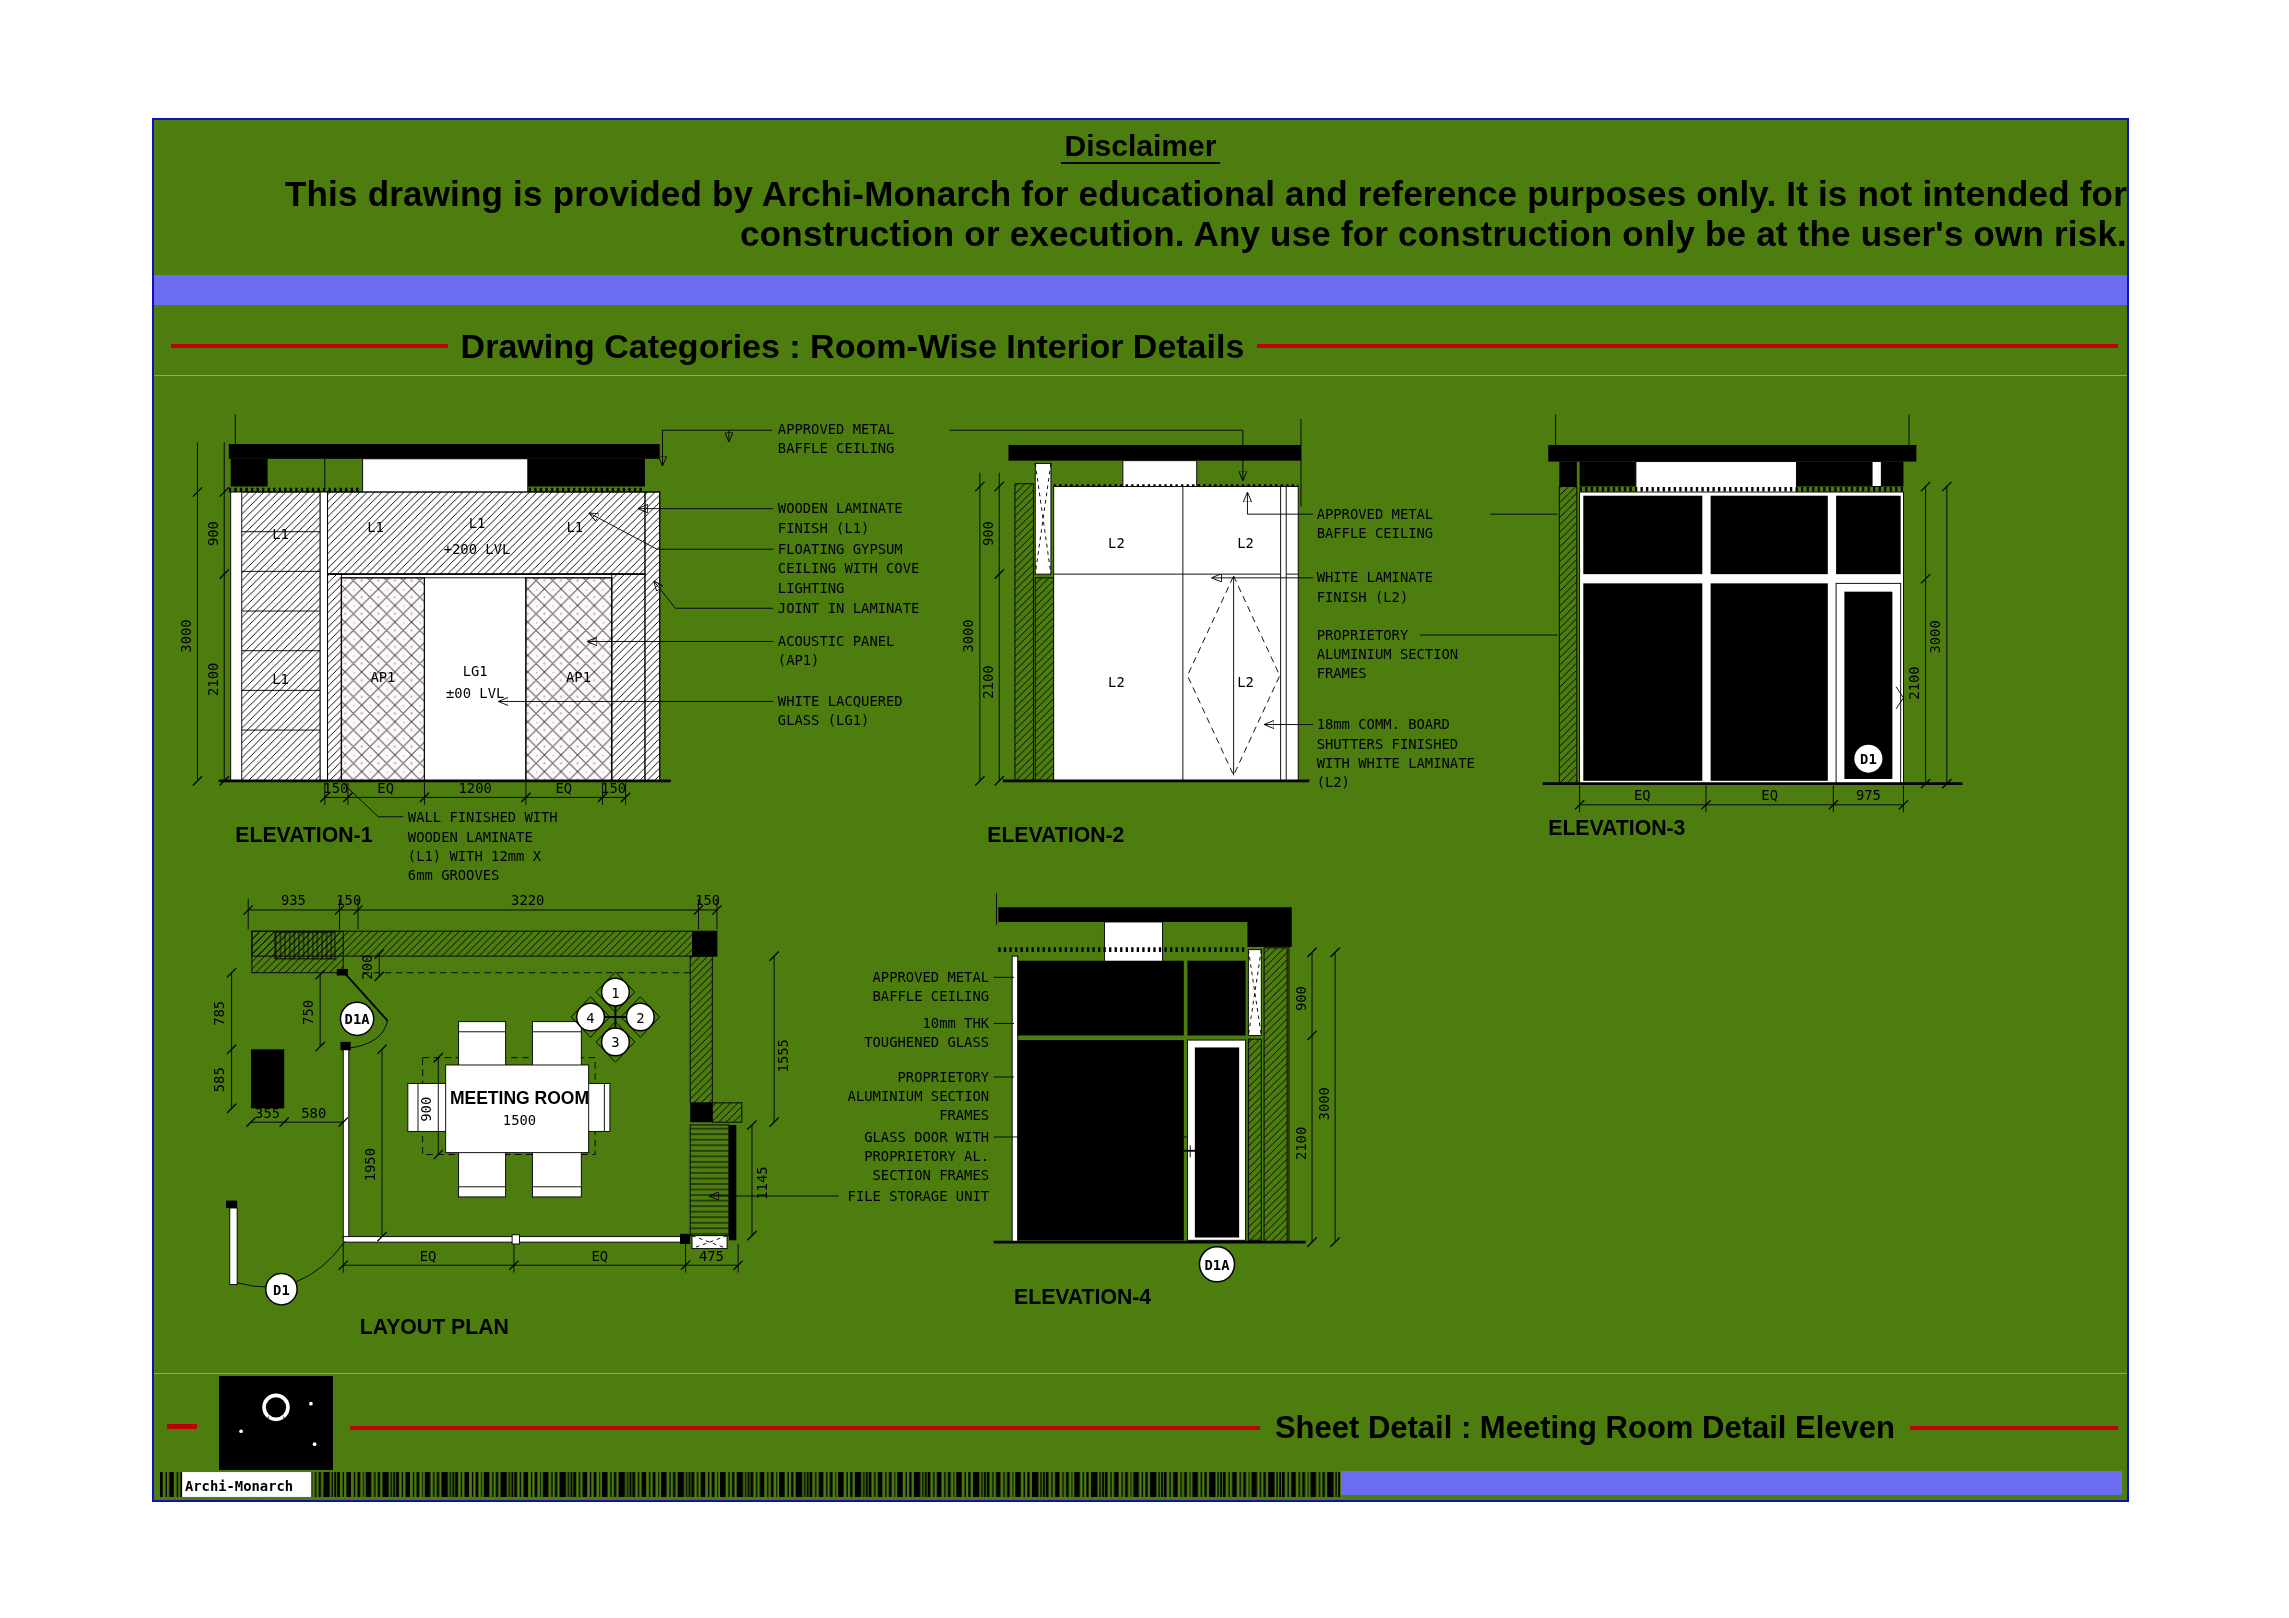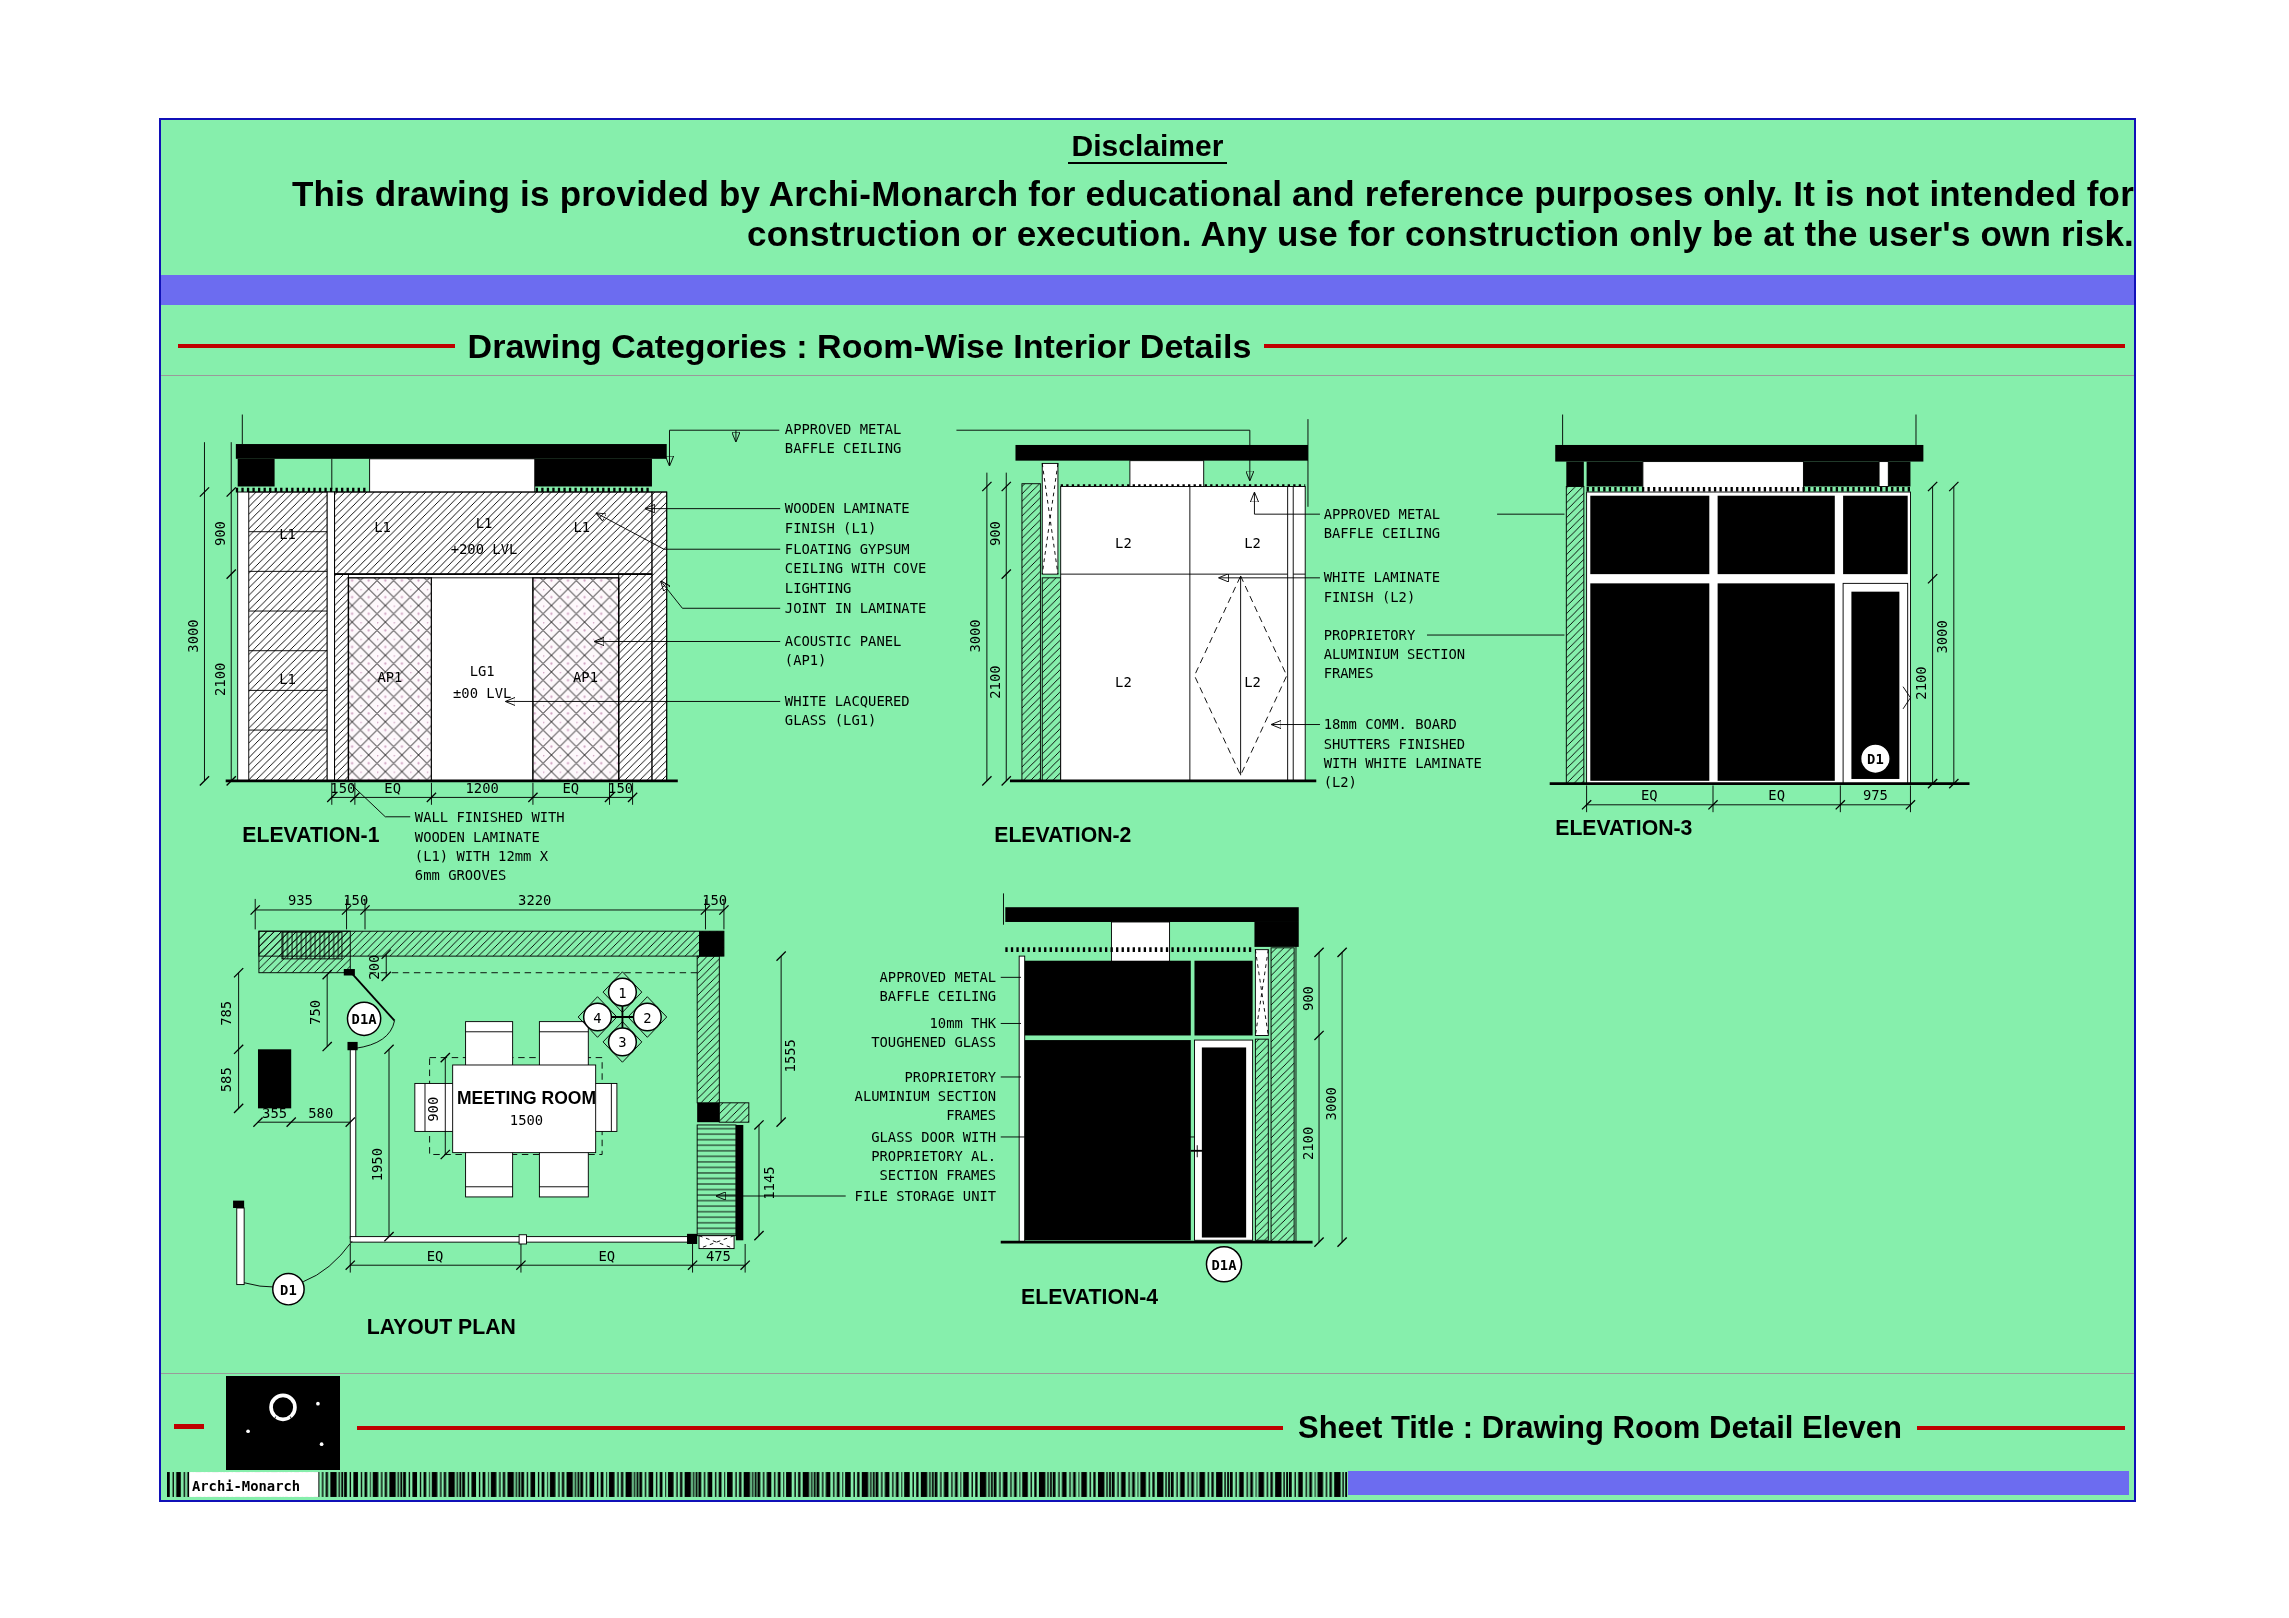--- a/index.html
+++ b/index.html
@@ -1,17 +1,17 @@
 <!DOCTYPE html>
 <html style="font-size:14.8px"><head>
 <meta charset="utf-8">
 <style>
   * { margin:0; padding:0; box-sizing:border-box; }
   body { width:2290px; height:1619px; background:#fff; font-family:"Liberation Sans", sans-serif; position:relative; }
-  .sheet { position:absolute; left:152px; top:118px; width:1977px; height:1384px; border:2.8px solid #1010b8; background:#86efac;margin-left:7px; }
+  .sheet { position:absolute; left:152px; top:118px; width:1977px; height:1384px; border:2.8px solid #1010b8; background:#4d7c0f; }
   .disc-title { position:absolute; top:9.2px; width:100%; text-align:center; font-size:30px; font-weight:bold; }
   .disc-title span { border-bottom:2.8px solid #000; padding:0 3.7px; }
   .disc-line { position:absolute; width:100%; text-align:right; font-size:35px; font-weight:bold; letter-spacing:0.2px; }
   .dl1 { top:54px; } .dl2 { top:94px; }
   .bluebar { position:absolute; left:0; top:155px; width:100%; height:30px; background:#6c6cf0; }
   .cat-row { position:absolute; left:16.6px; right:9.2px; top:205px; height:42px; display:flex; align-items:center; }
   .cat-row .rl { height:4.6px; background:#bf0000; }
   .rl-a { width:277px; } .rl-b { flex:1; }
   .cat-title { font-size:34px; font-weight:bold; padding:0 13px; white-space:nowrap; }
   .hline { position:absolute; left:0; width:100%; height:0; border-top:1.8px solid #9a9a9a; }
@@ -514,21 +514,21 @@
       <line x1="70" y1="44" x2="90" y2="92" stroke="#fff" stroke-width="6"></line>
       <line x1="30" y1="92" x2="42" y2="92" stroke="#fff" stroke-width="3"></line>
       <line x1="84" y1="92" x2="96" y2="92" stroke="#fff" stroke-width="3"></line>
       <circle cx="100" cy="30" r="2" fill="#fff"></circle>
         <circle cx="24" cy="60" r="2" fill="#fff"></circle>
         <circle cx="104" cy="74" r="2" fill="#fff"></circle>
     </svg>
   </div>
   <div class="foot-row">
     <div class="rl fl-a"></div>
-    <div class="foot-title">Sheet Title : Drawing Room Detail Eleven</div>
+    <div class="foot-title">Sheet Detail : Meeting Room Detail Eleven</div>
     <div class="rl fl-b"></div>
   </div>
   <div class="bc-wrap">
     <svg width="1181" height="25" viewBox="0 0 1280 27">
       <defs>
         <pattern id="bcp" width="64" height="27" patternUnits="userSpaceOnUse">
           <rect x="0" y="0" width="3" height="27"></rect>
             <rect x="6" y="0" width="1.5" height="27"></rect>
           <rect x="10" y="0" width="5" height="27"></rect>
             <rect x="18" y="0" width="1.5" height="27"></rect>

